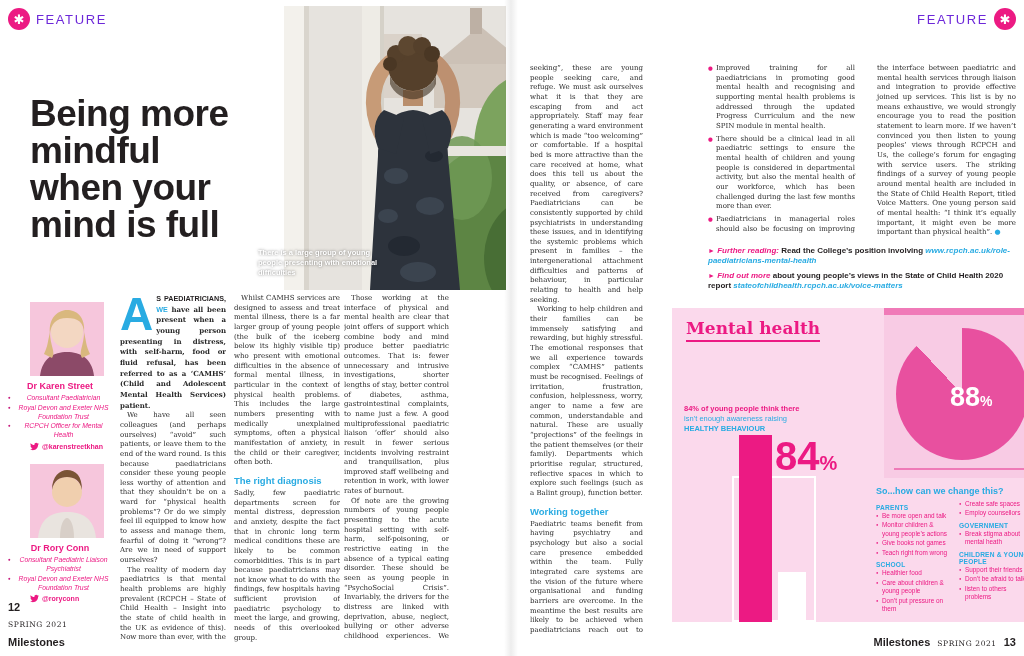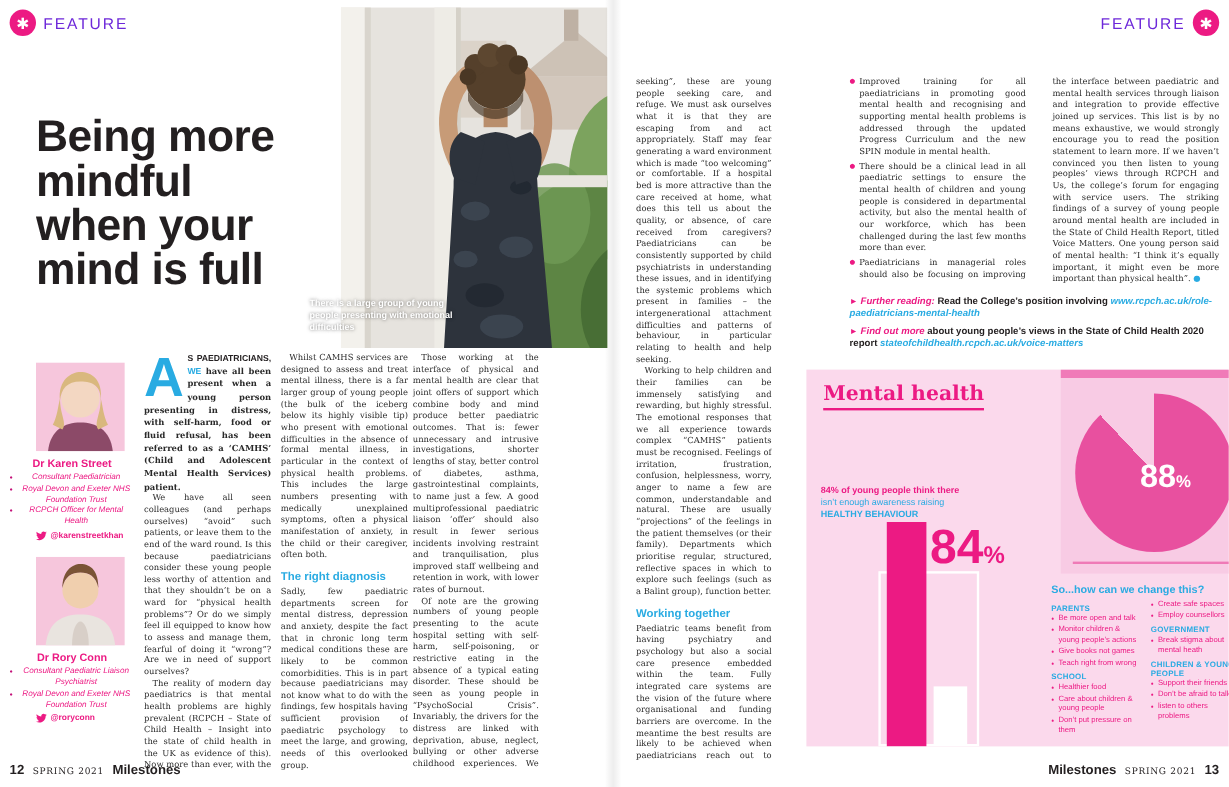--- a/index.html
+++ b/index.html
@@ -93,21 +93,21 @@
   .sohow h3 { margin:0 0 4px 0; font-size:9px; font-weight:800; color:#29abe2; }
   .sohow-cols { display:flex; gap:8px; }
   .sohow-col { width:75px; }
   .sgroup h4 { margin:4px 0 1px 0; font-size:6.6px; font-weight:800; color:#29abe2; letter-spacing:0.2px; }
   .slist { margin:0; padding:0; list-style:none; }
   .slist li { position:relative; padding-left:6px; font-size:6.4px; line-height:1.32; color:#ec1a83; margin-bottom:1px; }
   .slist li::before { content:"●"; position:absolute; left:0; top:1px; font-size:4px; color:#ec1a83; }
 
   
   .foot { position:absolute; bottom:8px; display:flex; gap:7px; align-items:baseline; }
-  .foot-left { left:8px; }
+  .foot-left { left:8px;flex-direction:column; }
   .foot-right { right:8px; }
   .fpage { font-weight:800; font-size:11px; }
   .fseason { font-family:"DejaVu Serif", serif; font-size:7.5px; letter-spacing:0.6px; }
   .fbrand { font-weight:800; font-size:11px; }
 </style>
 </head>
 <body>
 
 <div class="spread">
 

